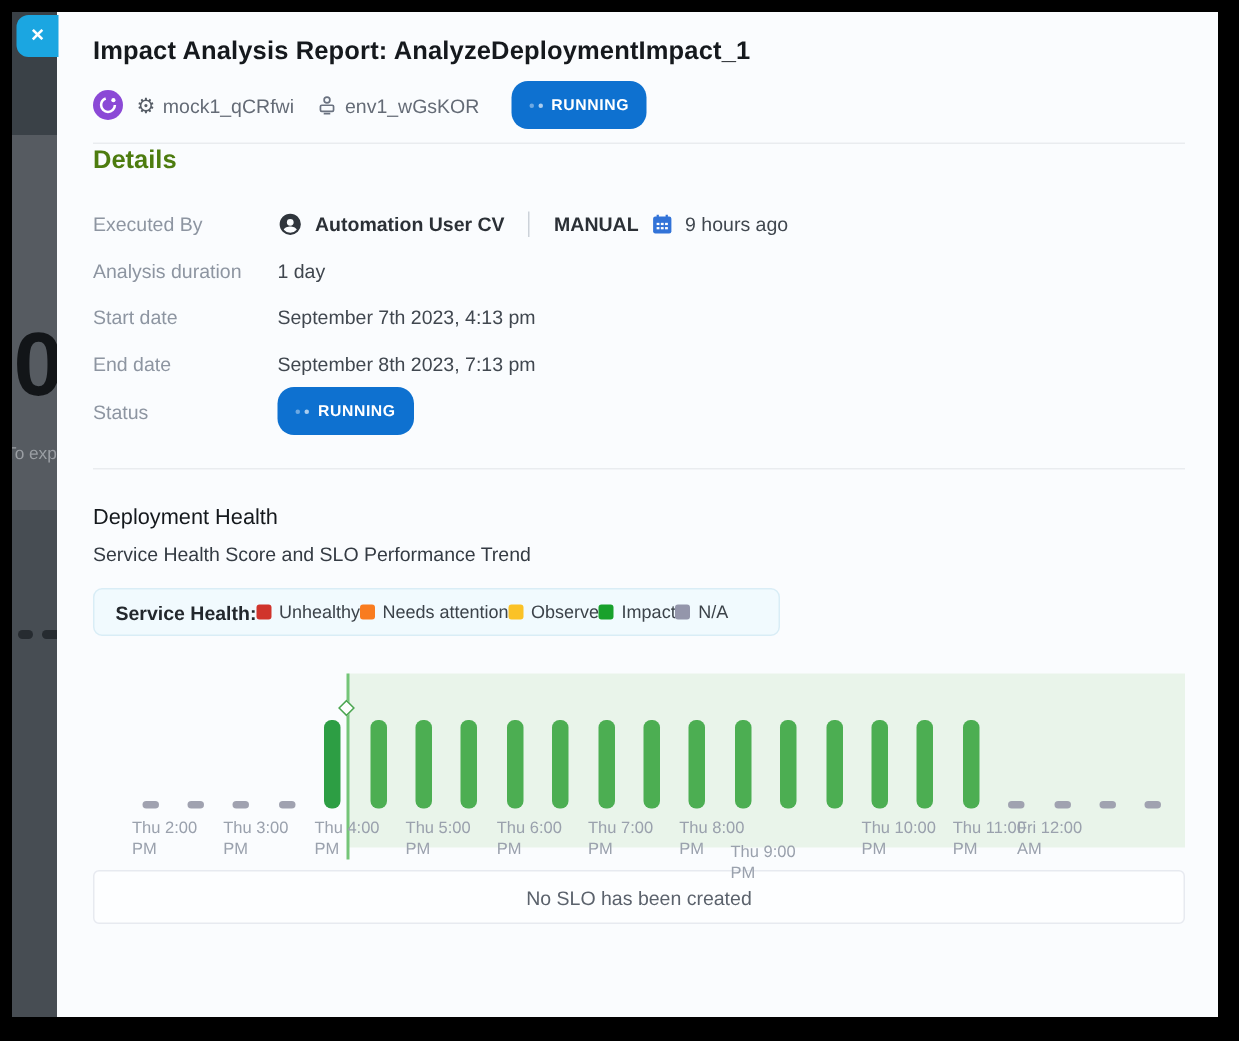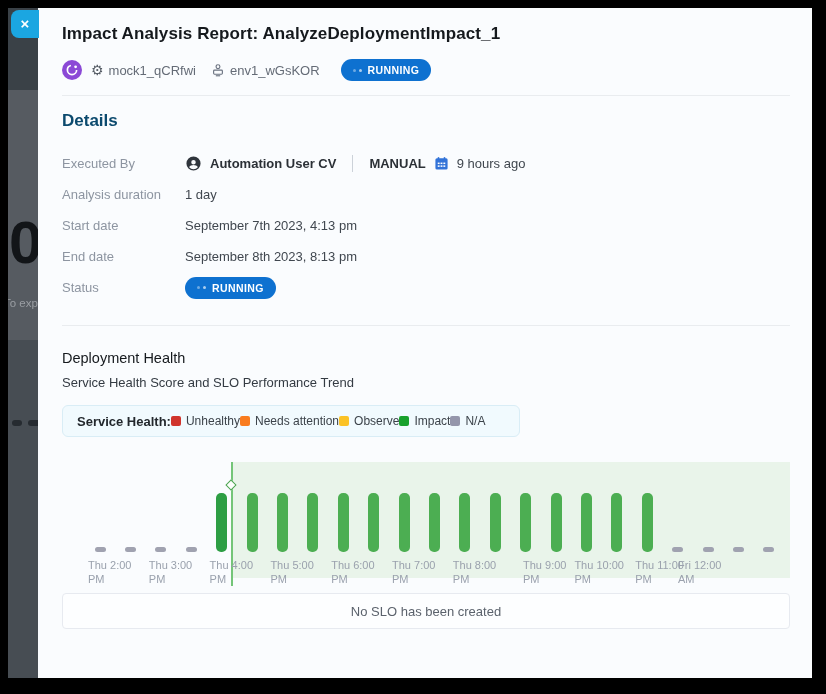--- a/index.html
+++ b/index.html
@@ -28,29 +28,29 @@
   .content { padding:16px 22px 0 24px; }
 
   .report-title { font-size:17px; font-weight:bold; color:#15191d; letter-spacing:.1px; }
 
   .meta-row { display:flex; align-items:center; gap:9px; margin-top:15px; height:22px; }
   .avatar { width:20px; height:20px; flex:0 0 20px; }
   .meta-item { display:flex; align-items:center; gap:5px; font-size:13px; color:#646b76; }
   .meta-item + .meta-item { margin-left:6px; }
   .gear-glyph { font-size:14px; color:#565d66; line-height:1; }
 
-  .badge { display:inline-flex; align-items:center; gap:3px; height:22px; padding:0 12px;
+  .badge { display:inline-flex; align-items:center; gap:3px; height:32px; padding:0 12px;
            background:#0e71d0; border-radius:11px; color:#fff; font-size:10.5px;
            font-weight:bold; letter-spacing:.4px; margin-left:12px; }
   .badge .d { width:3px; height:3px; border-radius:50%; background:#fff; display:inline-block; }
   .badge .d1 { opacity:.4; } .badge .d2 { opacity:.65; margin-right:3px; }
 
   .hr { height:1px; background:#e9ecef; margin-top:14px; }
 
-  .section-h1 { font-size:17px; font-weight:bold; color:#0c4a6e; margin-top:15px; }
+  .section-h1 { font-size:17px; font-weight:bold; color:#4d7c0f; margin-top:1px; }
 
   .details-grid { margin-top:17px; }
   .d-row { display:flex; align-items:center; min-height:31px; font-size:13px; }
   .d-label { width:123px; flex:0 0 123px; color:#8d95a1; }
   .d-value { color:#40474f; display:flex; align-items:center; gap:8px; }
   .strong { font-weight:bold; color:#2b3036; }
   .vsep { width:1px; height:17px; background:#ccd2d9; margin:0 8px; }
   .ico { display:inline-block; line-height:0; }
 
   .section-h2 { font-size:14.5px; font-weight:normal; color:#15191d; margin-top:24px; }
@@ -162,21 +162,21 @@
           <div class="d-row">
             <div class="d-label">Analysis duration</div>
             <div class="d-value">1 day</div>
           </div>
           <div class="d-row">
             <div class="d-label">Start date</div>
             <div class="d-value">September 7th 2023, 4:13 pm</div>
           </div>
           <div class="d-row">
             <div class="d-label">End date</div>
-            <div class="d-value">September 8th 2023, 8:13 pm</div>
+            <div class="d-value">September 8th 2023, 7:13 pm</div>
           </div>
         </div>
 
       <div class="d-row">
         <div class="d-label">Status</div>
         <div class="d-value">
           <span class="badge" style="margin-left:0">
             <span class="d d1"></span>
             <span class="d d2"></span>
             <span>RUNNING</span>
@@ -263,21 +263,21 @@
           <div>PM</div>
         </div>
         <div class="tick" style="left: 330px;">
           <div>Thu 7:00</div>
           <div>PM</div>
         </div>
         <div class="tick" style="left: 390.8px;">
           <div>Thu 8:00</div>
           <div>PM</div>
         </div>
-        <div class="tick" style="left: 461px;">
+        <div class="tick" style="left: 425px; margin-top: 16px;">
           <div>Thu 9:00</div>
           <div>PM</div>
         </div>
         <div class="tick" style="left: 512.4px;">
           <div>Thu 10:00</div>
           <div>PM</div>
         </div>
         <div class="tick" style="left: 573.2px;">
           <div>Thu 11:00</div>
           <div>PM</div>

